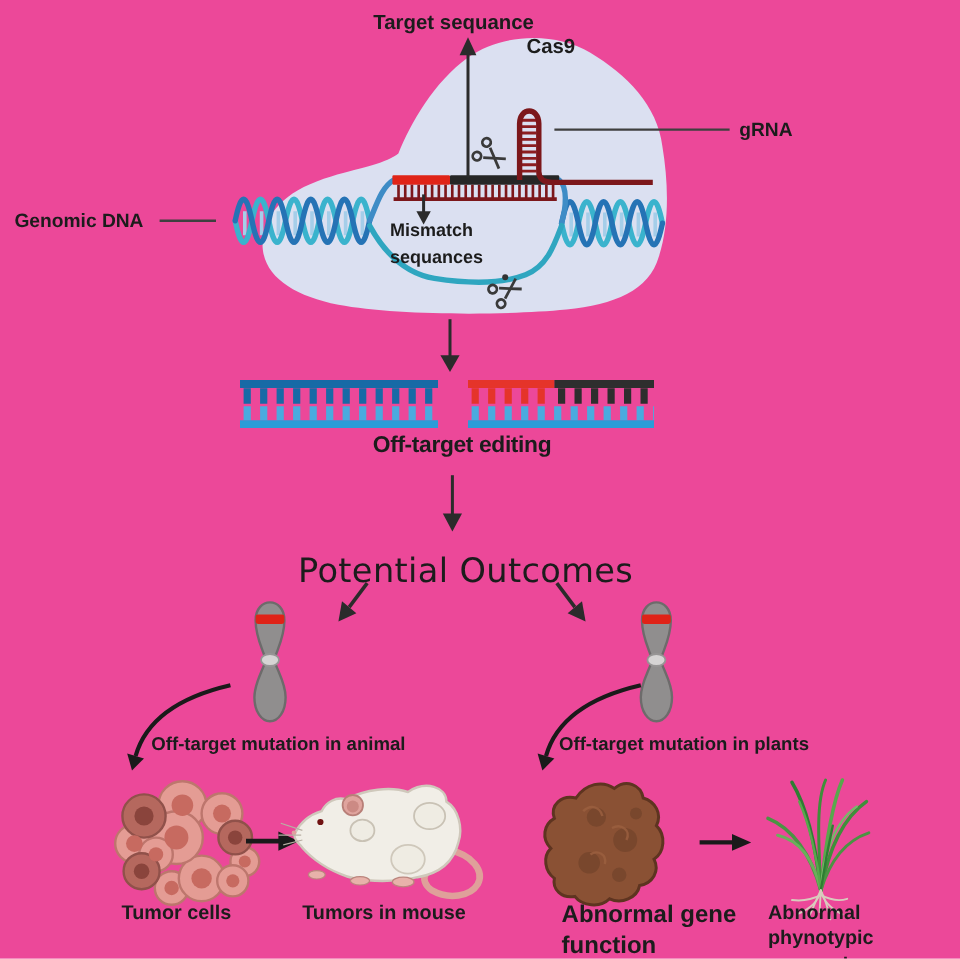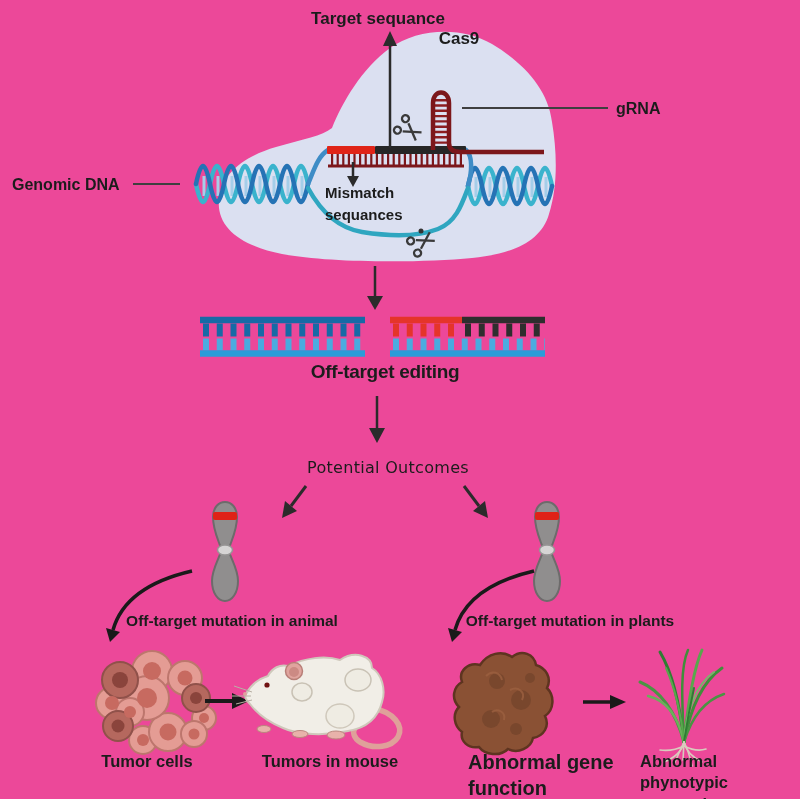--- a/index.html
+++ b/index.html
@@ -236,23 +236,23 @@
   </g>
 </svg>
 
 <div class="lbl center" style="left:378px;top:8px;font-size:17px;">Target sequance</div>
 <div class="lbl center" style="left:459px;top:28px;font-size:17px;">Cas9</div>
 <div class="lbl" style="left:616px;top:99px;font-size:16px;">gRNA</div>
 <div class="lbl" style="left:12px;top:175px;font-size:16px;">Genomic DNA</div>
 <div class="lbl center" style="left:385px;top:360px;font-size:19px;letter-spacing:-0.3px;">Off-target editing</div>
 <div class="lbl" style="left:325px;top:182px;font-size:15px;line-height:1.45;">Mismatch
 sequances</div>
-<div class="lbl center po" style="left:388px;top:458px;font-size:16px;">Potential Outcomes</div>
+<div class="lbl center po" style="left:388px;top:458px;font-size:28px;">Potential Outcomes</div>
 <div class="lbl center" style="left:570px;top:611px;font-size:15.5px;">Off-target mutation in plants</div>
 <div class="lbl center" style="left:232px;top:611px;font-size:15.5px;">Off-target mutation in animal</div>
 <div class="lbl center" style="left:147px;top:751px;font-size:16.5px;">Tumor cells</div>
-<div class="lbl center" style="left:330px;top:751px;font-size:16.5px;">Tumors in mouse</div>
+<div class="lbl center" style="left:320px;top:751px;font-size:16.5px;">Tumors in mouse</div>
 <div class="lbl" style="left:468px;top:749px;font-size:20px;">Abnormal gene
 function</div>
 <div class="lbl" style="left:640px;top:751px;font-size:16.5px;">Abnormal phynotypic
 expression</div>
 
 </div>
 
 </body></html>

